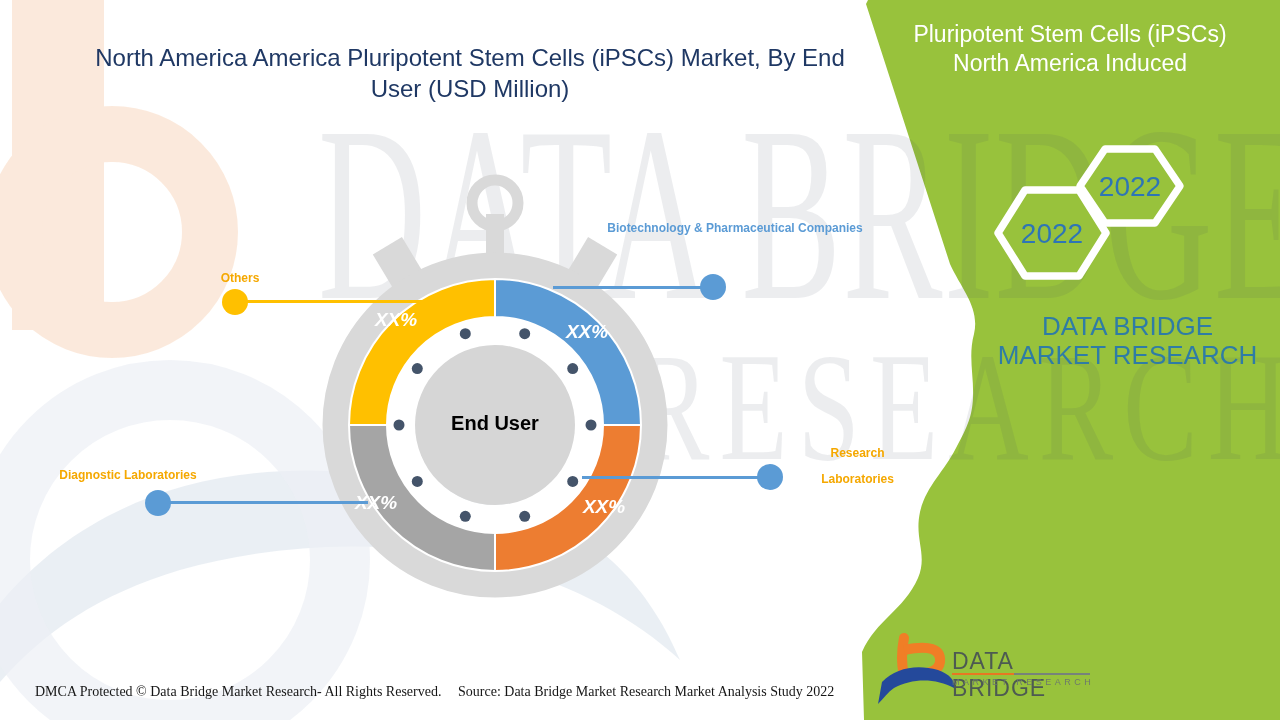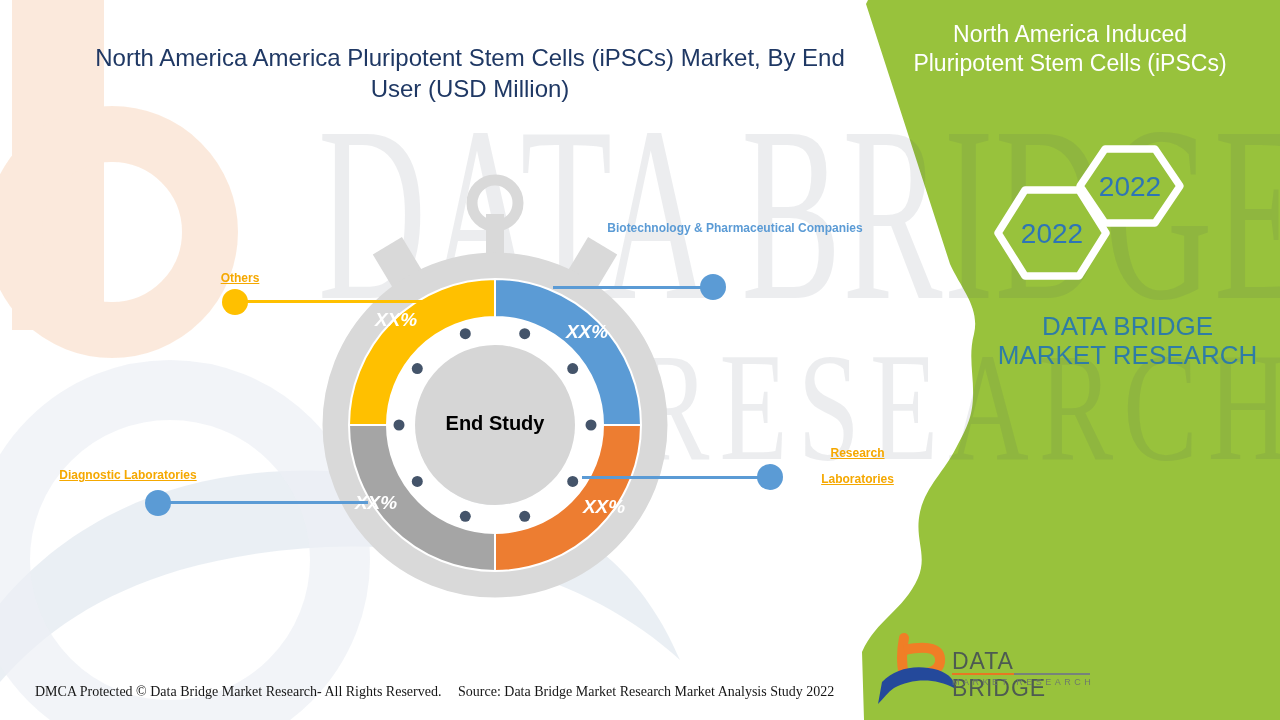--- a/index.html
+++ b/index.html
@@ -3,21 +3,21 @@
 <meta charset="utf-8">
 <style>
   html,body{margin:0;padding:0;}
   body{width:1280px;height:720px;position:relative;overflow:hidden;
        background:#ffffff;font-family:"Liberation Sans",sans-serif;}
   .abs{position:absolute;}
   .ctr{text-align:center;}
   .wm-text{font-family:"Liberation Serif",serif;color:rgba(70,80,95,0.10);
            white-space:nowrap;transform-origin:left top;pointer-events:none;}
   .callout-label{font-weight:bold;font-size:12px;line-height:24px;}
-  .gold{color:#F5A800;text-decoration:underline;}
+  .gold{color:#F5A800;}
   .blue{color:#5B9BD5;}
   .dot{width:26px;height:26px;border-radius:50%;}
   .line{height:3px;}
   .pct{color:#ffffff;font-weight:bold;font-style:italic;font-size:19px;width:70px;text-align:center;}
   .footer-text{font-family:"Liberation Serif",serif;font-size:14px;color:#161616;}
 </style>
 </head>
 <body>
 
 <svg class="abs" style="left:0;top:0;" width="340" height="420" viewBox="0 0 340 420">
@@ -76,21 +76,21 @@
       <circle cx="185.3" cy="346.3" r="5.5"></circle>
     <circle cx="137.3" cy="311.4" r="5.5"></circle>
       <circle cx="119" cy="255" r="5.5"></circle>
     <circle cx="137.3" cy="198.6" r="5.5"></circle>
       <circle cx="185.3" cy="163.7" r="5.5"></circle>
   </g>
 
   <circle cx="215" cy="255" r="80" fill="#D6D6D6"></circle>
 </svg>
 
-<div class="abs ctr" style="left:425px;top:412px;width:140px;font-size:20px;font-weight:bold;color:#000000;">End Study</div>
+<div class="abs ctr" style="left:425px;top:412px;width:140px;font-size:20px;font-weight:bold;color:#000000;">End User</div>
 
 <div class="abs pct" style="left:361px;top:309px;">XX%</div>
 <div class="abs pct" style="left:552px;top:321px;">XX%</div>
 <div class="abs pct" style="left:341px;top:492px;">XX%</div>
 <div class="abs pct" style="left:569px;top:496px;">XX%</div>
 
 <div class="abs callout-label gold ctr" style="left:185px;top:266px;width:110px;">Others</div>
 <div class="abs line" style="left:246px;top:300px;width:212px;background:#FFC000;"></div>
 <div class="abs dot" style="left:222px;top:289px;background:#FFC000;"></div>
 
@@ -100,22 +100,22 @@
 
 <div class="abs callout-label gold ctr" style="left:795px;top:440px;width:125px;line-height:26px;">Research Laboratories</div>
 <div class="abs line" style="left:582px;top:476px;width:178px;background:#5B9BD5;"></div>
 <div class="abs dot" style="left:757px;top:464px;background:#5B9BD5;"></div>
 
 <div class="abs callout-label gold ctr" style="left:28px;top:463px;width:200px;">Diagnostic Laboratories</div>
 <div class="abs line" style="left:170px;top:501px;width:198px;background:#5B9BD5;"></div>
 <div class="abs dot" style="left:145px;top:490px;background:#5B9BD5;"></div>
 
 <div class="abs ctr" style="left:890px;top:20px;width:360px;font-size:23px;line-height:29px;color:#FFFFFF;">
+  <div>Pluripotent Stem Cells (iPSCs)</div>
   <div>North America Induced</div>
-  <div>Pluripotent Stem Cells (iPSCs)</div>
 </div>
 
 <svg class="abs" style="left:985px;top:135px;" width="230" height="155" viewBox="0 0 230 155">
   <polygon points="95,51 120,14 170,14 195,51 170,88 120,88" fill="#98C23C" stroke="#FFFFFF" stroke-width="7.5" stroke-linejoin="round"></polygon>
   <polygon points="13,98 40,55 94,55 121,98 94,141 40,141" fill="#98C23C" stroke="#FFFFFF" stroke-width="7.5" stroke-linejoin="round"></polygon>
 </svg>
 <div class="abs ctr" style="left:1092px;top:171px;width:76px;font-size:28px;color:#2E75B6;">2022</div>
 <div class="abs ctr" style="left:1014px;top:218px;width:76px;font-size:28px;color:#2E75B6;">2022</div>
 
 <div class="abs ctr" style="left:995px;top:312px;width:265px;font-size:26px;line-height:29px;color:#2F7CA5;">DATA BRIDGE MARKET RESEARCH</div>

